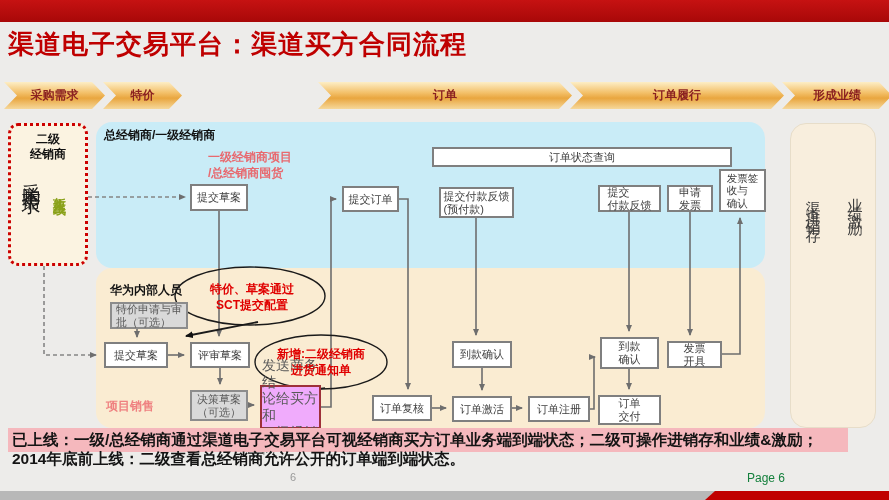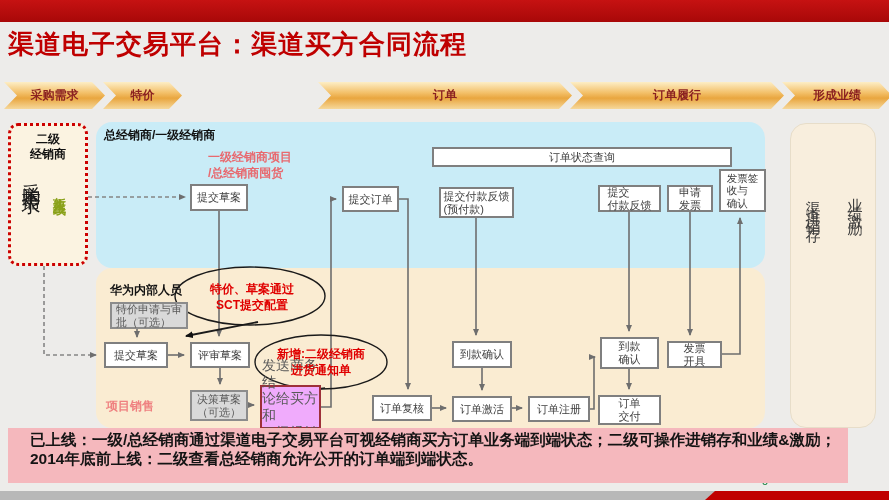--- a/index.html
+++ b/index.html
@@ -50,22 +50,22 @@
 
   .callout-text { position:absolute; z-index:4; color:#e00000; font-weight:bold; font-size:12px;
                   text-align:center; white-space:pre-line; line-height:1.3; }
   #connectors { position:absolute; left:0; top:0; z-index:2; pointer-events:none; }
 
   #rp-col1 { position:absolute; left:803px; top:188px; font-size:15px; color:#3c3c3c;
              letter-spacing:7px; }
   #rp-col2 { position:absolute; left:845px; top:186px; font-size:15px; color:#3c3c3c;
              letter-spacing:8px; }
 
-  #footer-band { position:absolute; left:8px; top:428px; width:840px; height:55px;
-                 background:#f5b8bd; padding:2px 22px; z-index:5; }
+  #footer-band { position:absolute; left:8px; top:428px; width:840px; height:24px;
+                 background:#f5b8bd; padding:2px 4px; z-index:5; }
   #footer-band .fl { font-size:15.5px; font-weight:bold; color:#141414; line-height:19px; white-space:nowrap; }
   #page-num { position:absolute; left:290px; top:471px; font-size:11px; color:#9a9a9a; }
   #page-label { position:absolute; left:747px; top:471px; font-size:12px; color:#15803d;text-align:center; }
   #strip-gray { position:absolute; left:0; top:491px; width:717px; height:9px; background:#b8b8b8; }
   #strip-red { position:absolute; left:705px; top:491px; width:184px; height:9px; background:#c00000;
                clip-path:polygon(10px 0,100% 0,100% 100%,0 100%); }
 </style>
 </head>
 <body>
 

